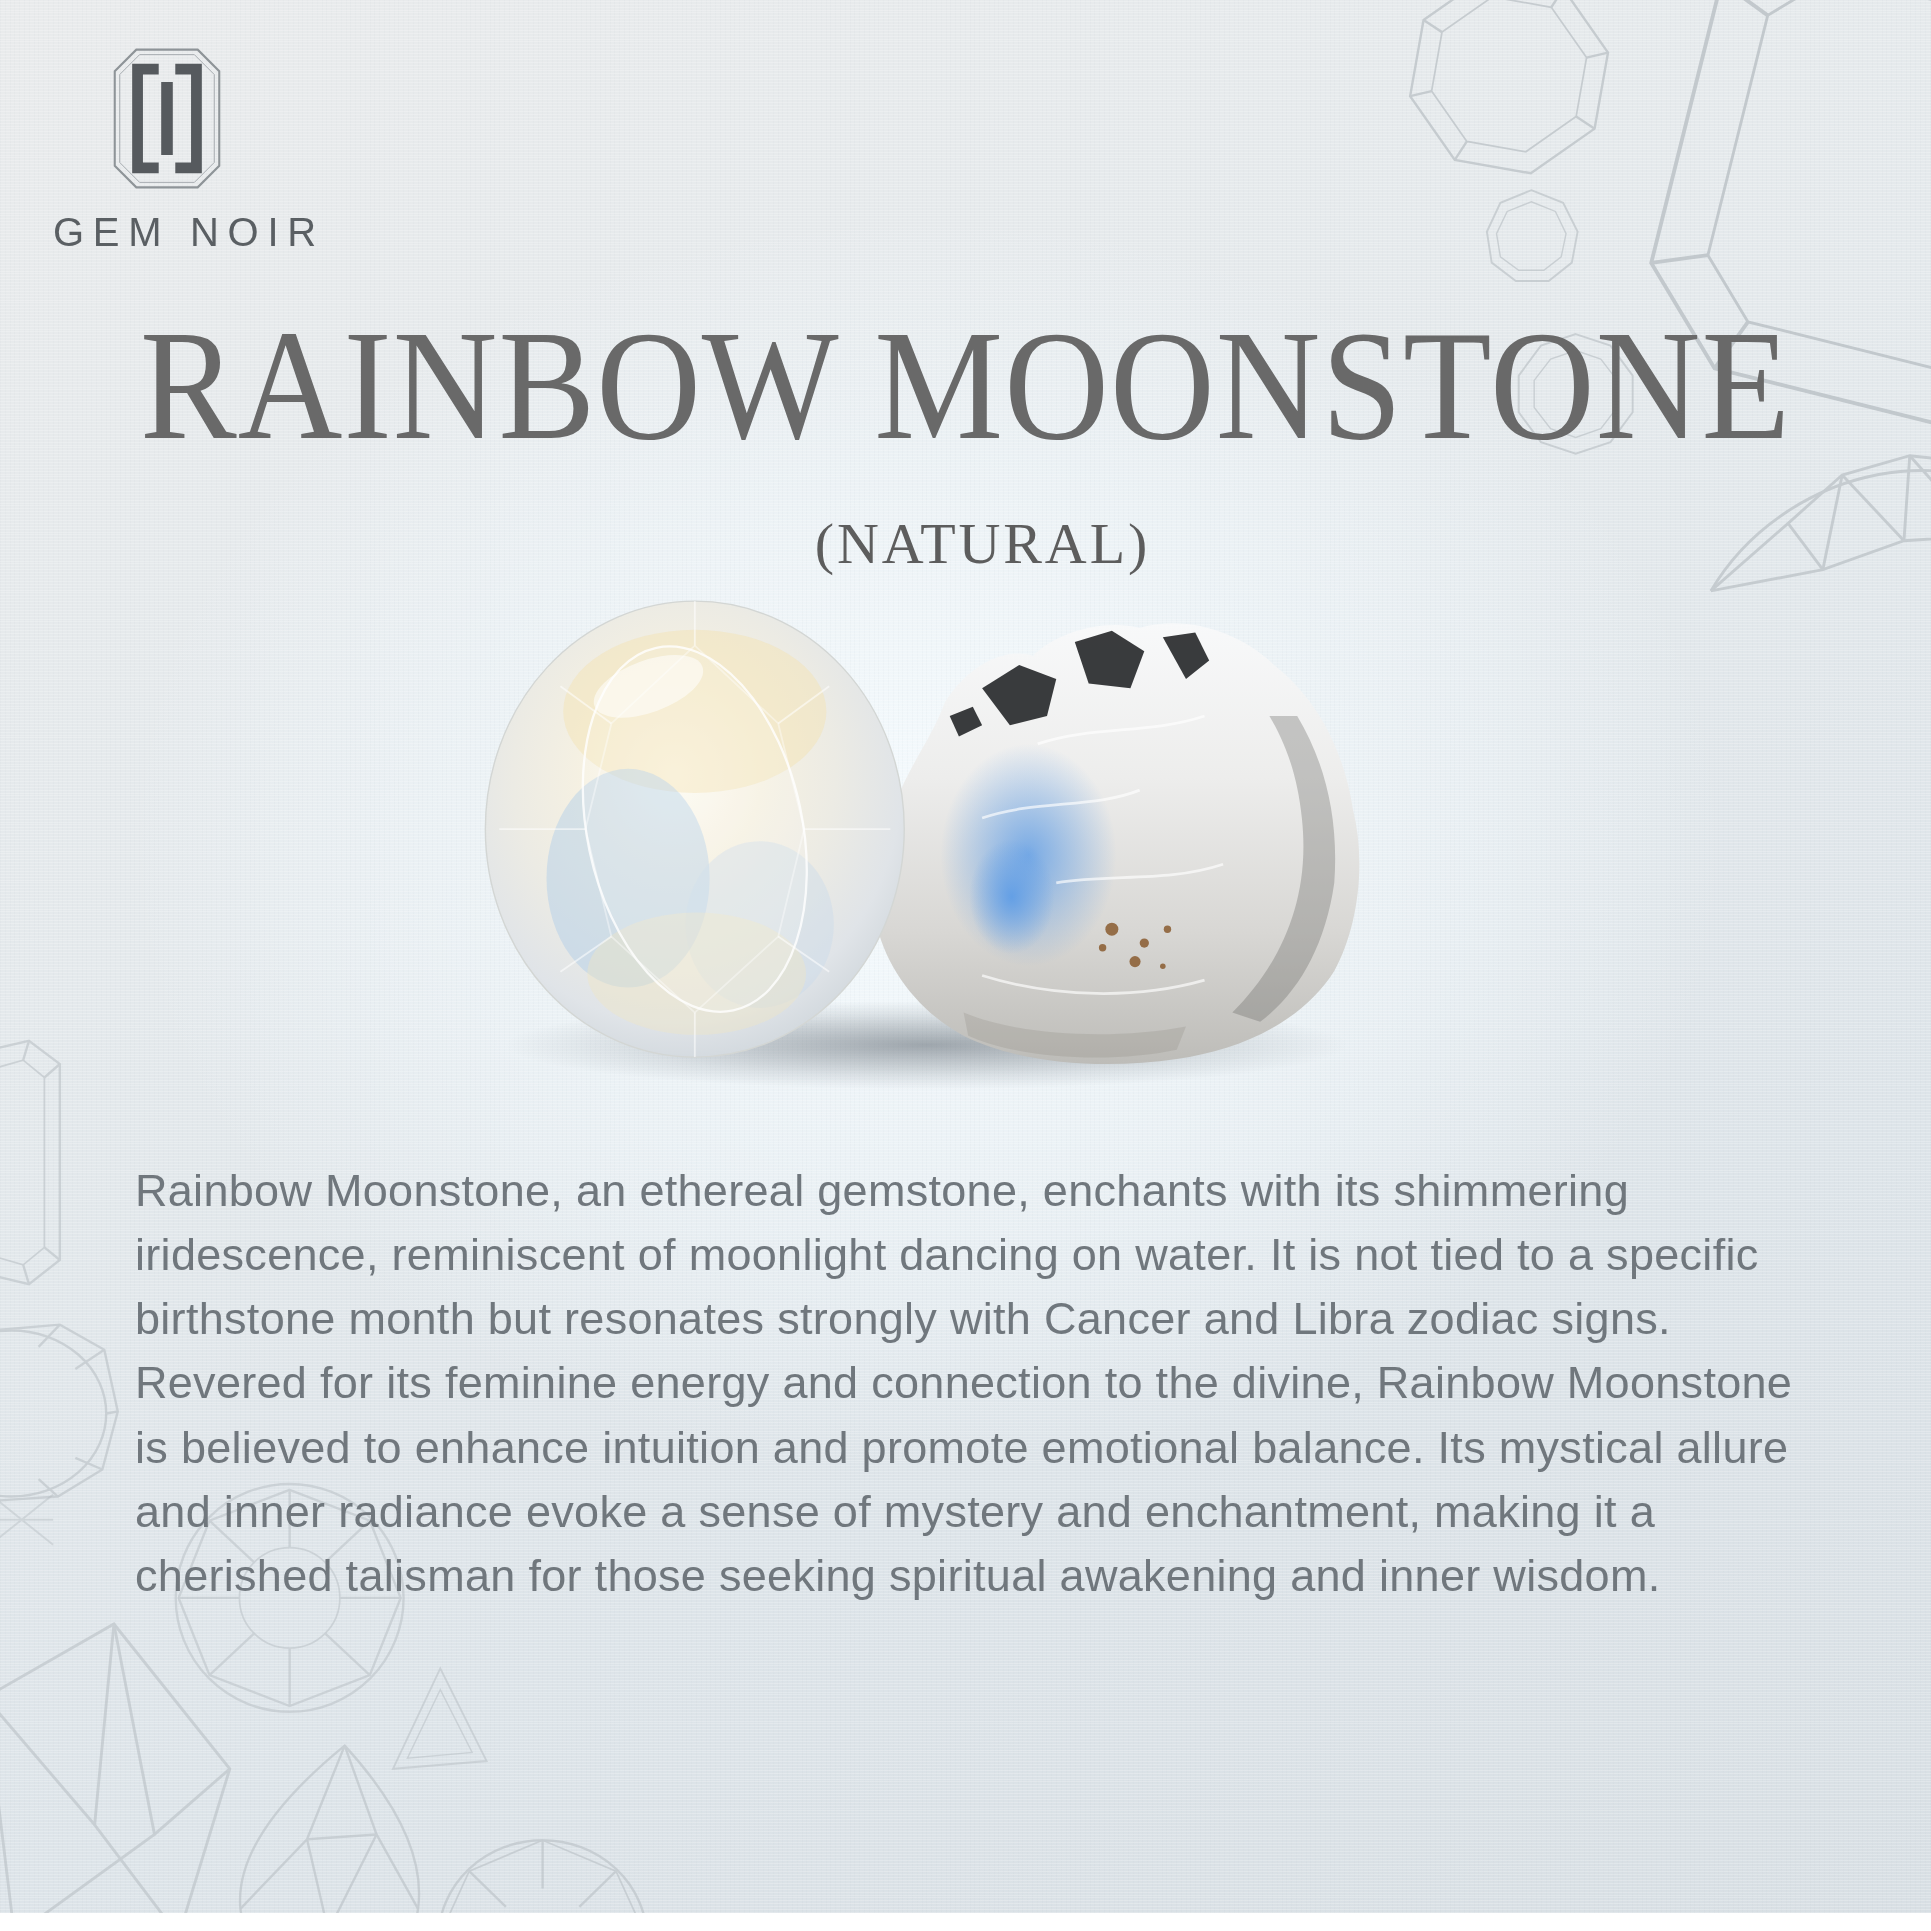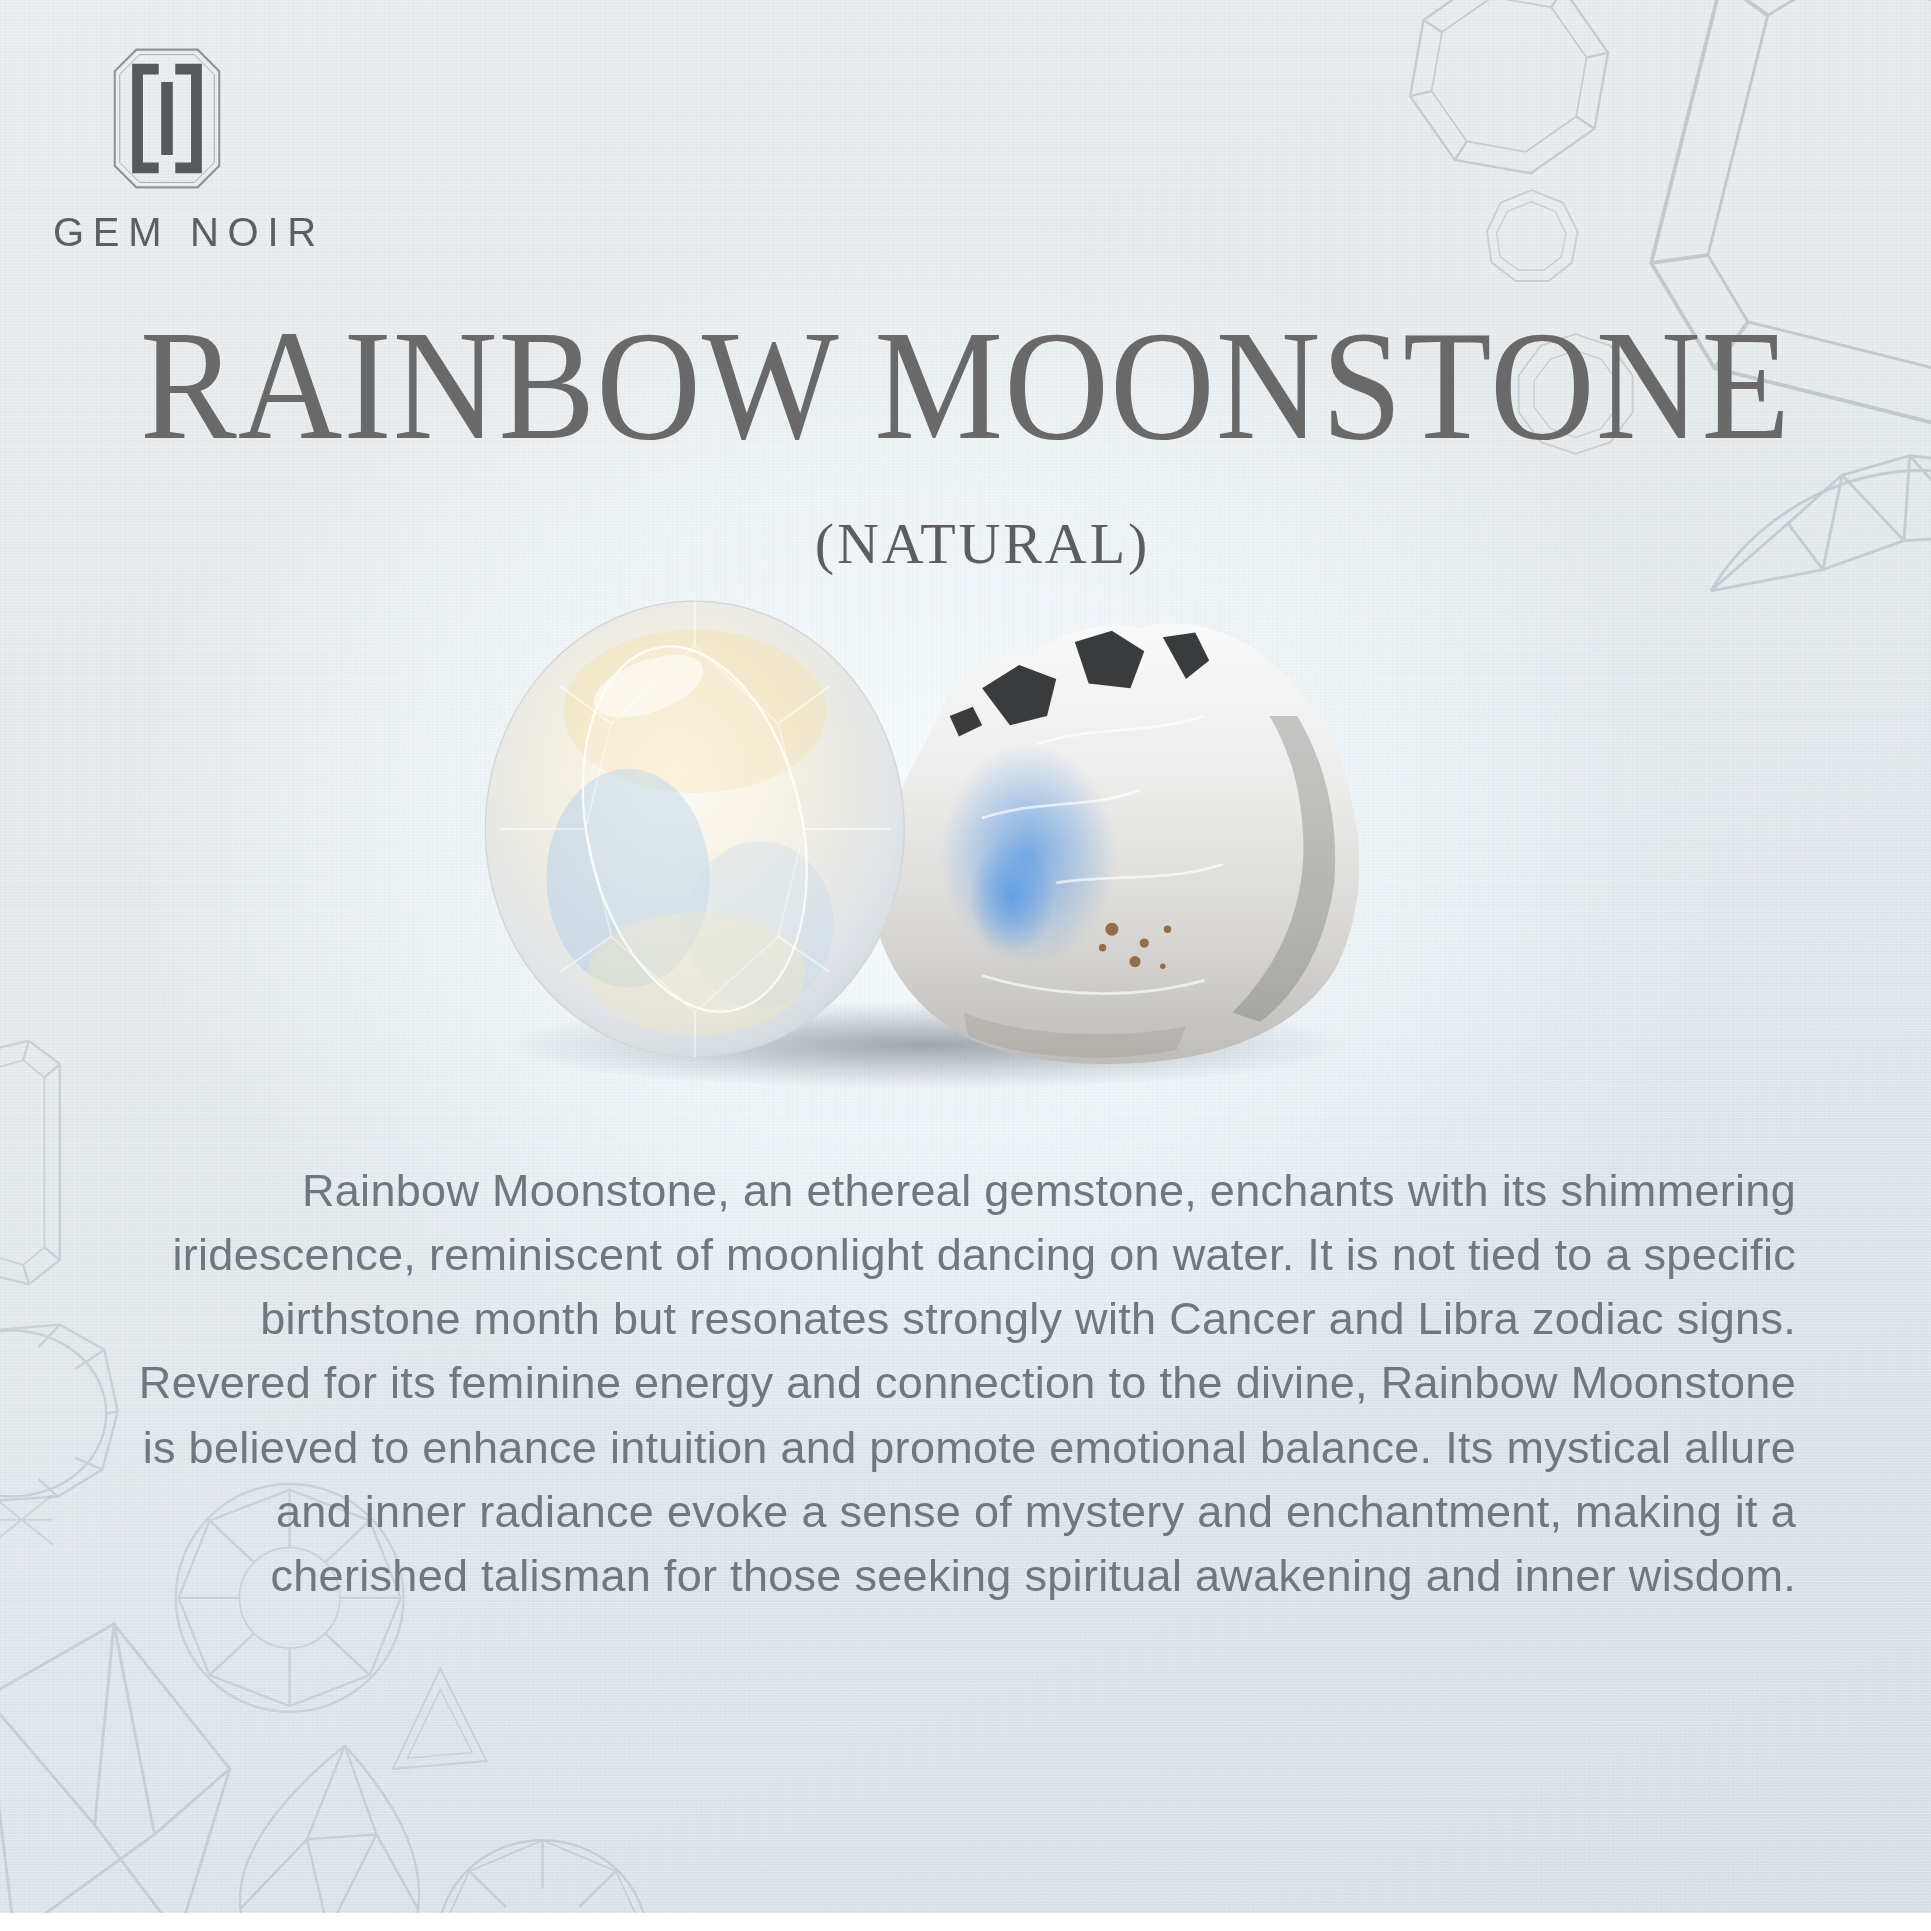--- a/index.html
+++ b/index.html
@@ -20,21 +20,21 @@
   .logo{display:block;margin-left:54px;}
   .wordmark{margin-top:21px;font-size:40px;letter-spacing:8.7px;color:#5a5f63;font-weight:400;white-space:nowrap;}
   .title{position:absolute;top:295px;left:0;width:100%;margin:0;text-align:center;
     font-family:"Liberation Serif","DejaVu Serif",serif;font-weight:400;font-size:145px;
     letter-spacing:1px;color:#696969;white-space:nowrap;transform:scaleY(1.08);transform-origin:top center;}
   .subtitle{position:absolute;top:510px;left:0;width:100%;margin:0;text-align:center;
     font-family:"Liberation Serif","DejaVu Serif",serif;font-weight:400;font-size:58px;
     letter-spacing:2.9px;color:#5d5d5d;padding-left:17px;}
   .photo{position:absolute;left:463px;top:577px;width:927px;height:519px;margin:0;}
   .photo svg{display:block;width:100%;height:100%;}
-  .description{position:absolute;top:1159px;left:135px;width:1661px;margin:0;text-align:right;
+  .description{position:absolute;top:1159px;left:135px;width:1661px;margin:0;text-align:left;
     font-size:45px;line-height:1.425;letter-spacing:0.3px;color:#70777d;font-weight:400;}
 </style>
 </head>
 <body>
 
 <div class="canvas">
 
   <div class="linen"></div>
 
   <svg class="bg-gems" viewBox="0 0 2000 2000" fill="none" stroke="#b2b9be" stroke-width="2.5">

